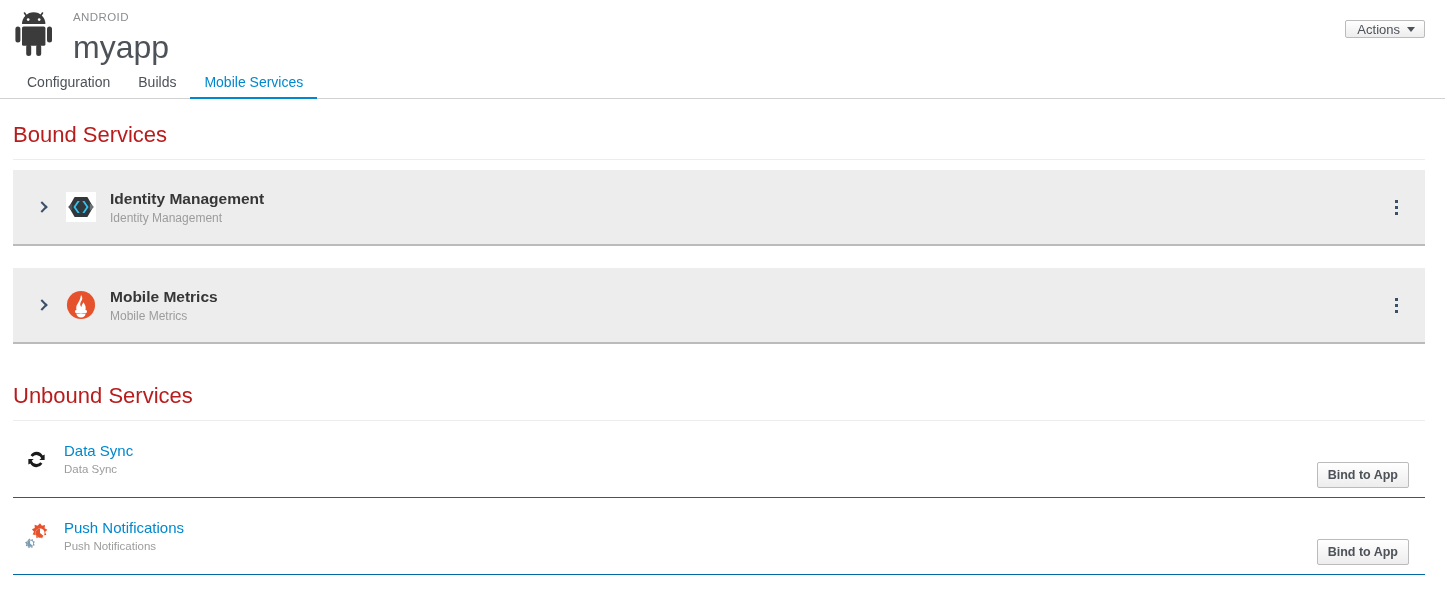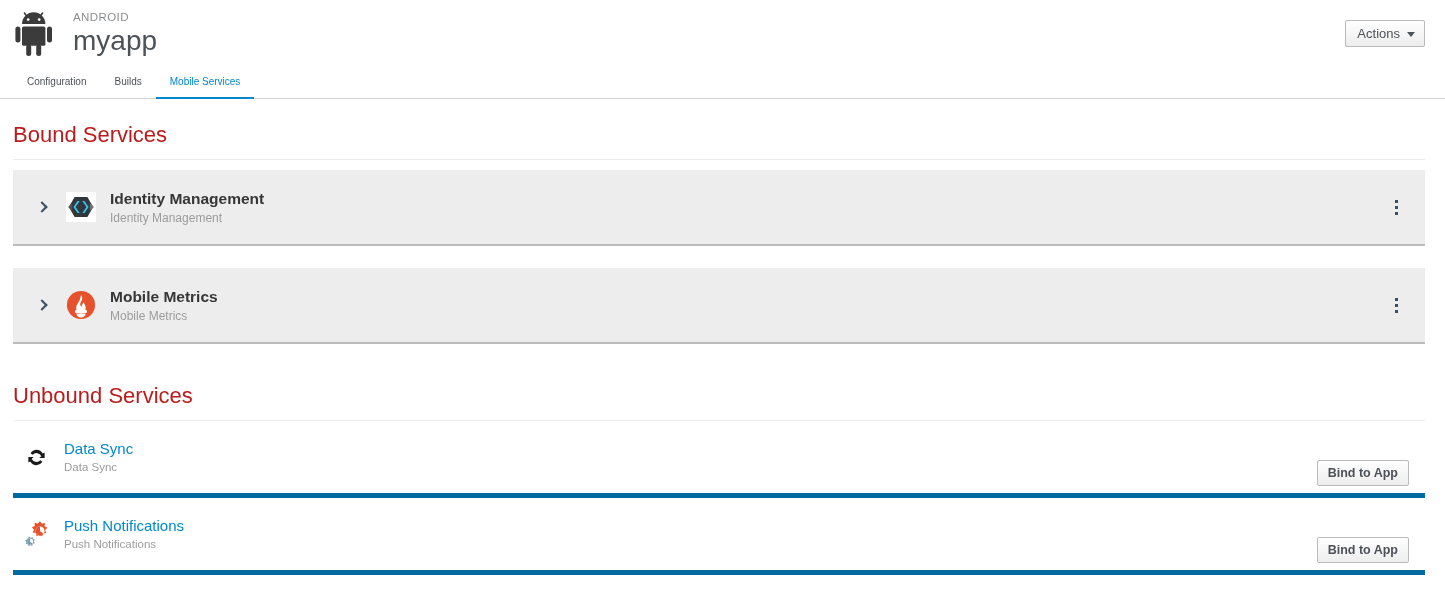--- a/index.html
+++ b/index.html
@@ -24,31 +24,31 @@
   .android-logo svg { display: block; }
   .title-block { padding-top: 4px; }
   .kind-label {
     font-size: 11.5px;
     letter-spacing: .4px;
     color: #8b8d8f;
     line-height: 14px;
     font-weight: 400;
   }
   .app-name {
-    font-size: 28px;
+    font-size: 32px;
     font-weight: 300;
     color: #4d5258;
     line-height: 32px;
-    margin-top: 1px;
+    margin-top: 7px;
   }
   .actions-button {
     position: absolute;
     top: 20px;
     right: 20px;
-    height: 27px;
+    height: 18px;
     padding: 0 9px 0 11px;
     background: linear-gradient(to bottom, #ffffff 0%, #ededed 100%);
     border: 1px solid #bbbbbb;
     border-radius: 2px;
     font-size: 13px;
     color: #4d5258;
     display: flex;
     align-items: center;
     gap: 7px;
     cursor: pointer;
@@ -65,21 +65,21 @@
 
   
   .tabs {
     display: flex;
     align-items: flex-end;
     padding-left: 13px;
     height: 30px;
     border-bottom: 1px solid #d1d1d1;
   }
   .tab {
-    font-size: 10px;
+    font-size: 14px;
     color: #4d5258;
     padding: 0 14px 8px 14px;
     cursor: pointer;
     position: relative;
     line-height: 16px;
     white-space: nowrap;
   }
   .tab:first-child { padding-left: 14px; }
   .tab.active { color: #0088ce; }
   .tab.active::after {
@@ -166,21 +166,21 @@
     display: block;
   }
 
   
   .unbound-list { }
   .unbound-row {
     position: relative;
     height: 77px;
     display: flex;
     align-items: center;
-    border-bottom: 5px solid #0369a1;
+    border-bottom: 1px solid #0369a1;
     padding-right: 16px;
   }
   .unbound-row .svc-icon-wrap {
     width: 46px; flex: 0 0 46px;
     display: flex; align-items: center; justify-content: center;
     margin-right: 5px;
   }
   .unbound-name {
     font-size: 15px;
     color: #0088ce;

